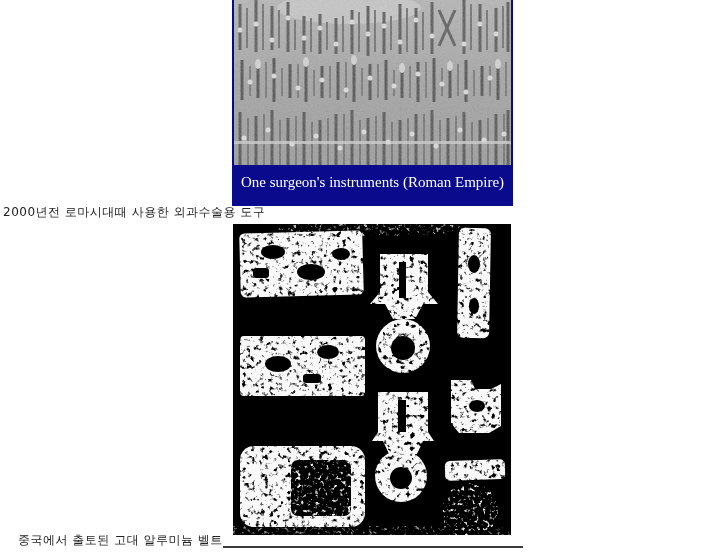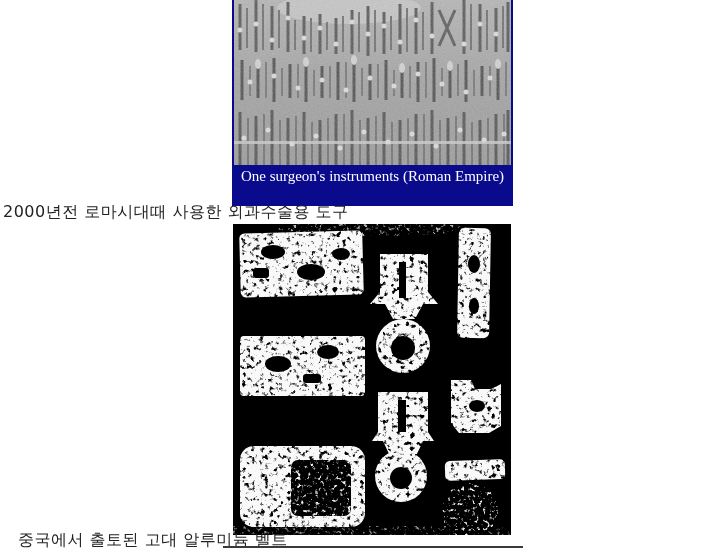--- a/index.html
+++ b/index.html
@@ -12,27 +12,27 @@
   .fig-roman{
     position:absolute;left:232px;top:0;width:281px;height:206px;margin:0;
     border-left:2px solid #0a0a8c;border-right:2px solid #0a0a8c;border-bottom:2px solid #0a0a8c;
     box-sizing:border-box;
   }
   .fig-roman .photo{width:277px;height:165px;display:block;overflow:hidden;background:#a8a8a8}
   .fig-roman .photo svg{display:block}
   .fig-roman figcaption{
     width:277px;height:39px;background:#0a0a8c;color:#ffffff;
     text-align:center;font-family:"Liberation Serif",serif;
-    font-size:15px;line-height:18px;padding-top:2px;box-sizing:border-box;
+    font-size:15px;line-height:18px;padding-top:8px;box-sizing:border-box;
     overflow:hidden;
   }
   
   .ko{
     position:absolute;margin:0;color:#222222;
-    font-family:"DejaVu Sans",sans-serif;font-size:16px;line-height:14px;
+    font-family:"DejaVu Sans",sans-serif;font-size:12px;line-height:14px;
     letter-spacing:0.5px;white-space:nowrap;
   }
   .ko1{left:3px;top:205px}
   .ko2{left:18px;top:533px}
   
   .belt{position:absolute;left:233px;top:224px;width:278px;height:311px;background:#000}
   .belt svg{display:block}
   
   .rule{position:absolute;left:223px;top:546px;width:300px;height:2px;background:#3a3a3a}
 </style>

